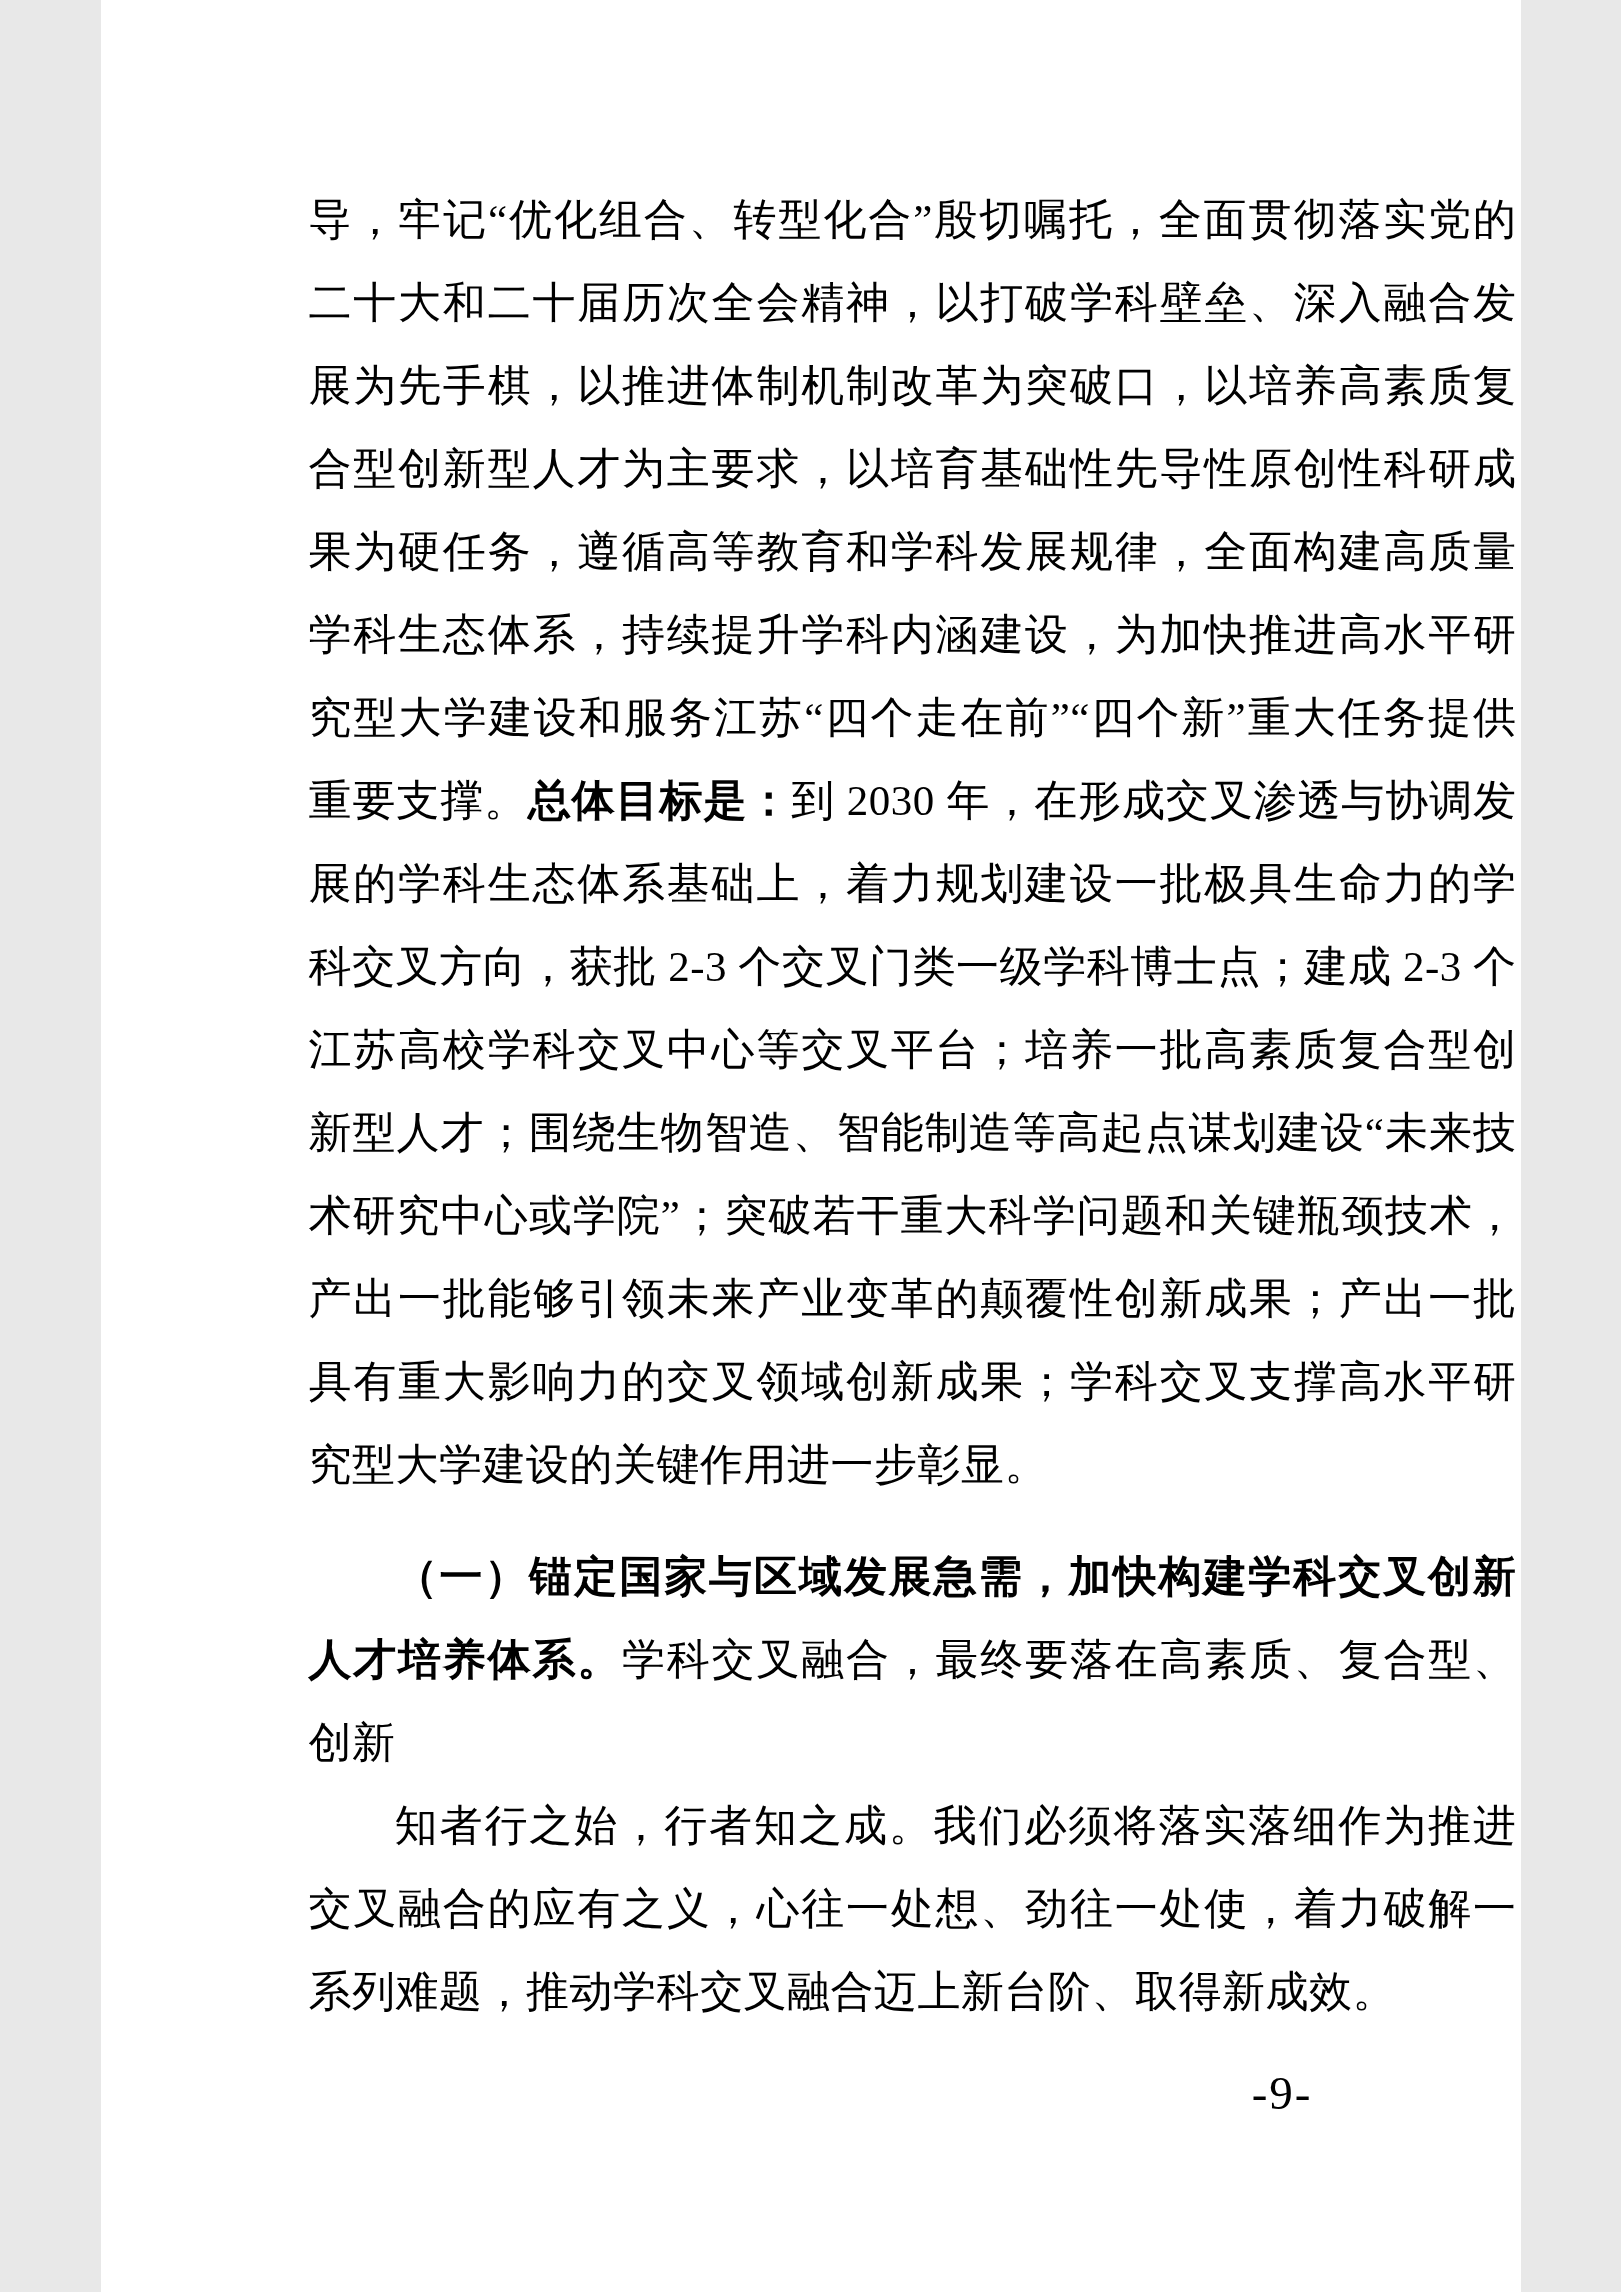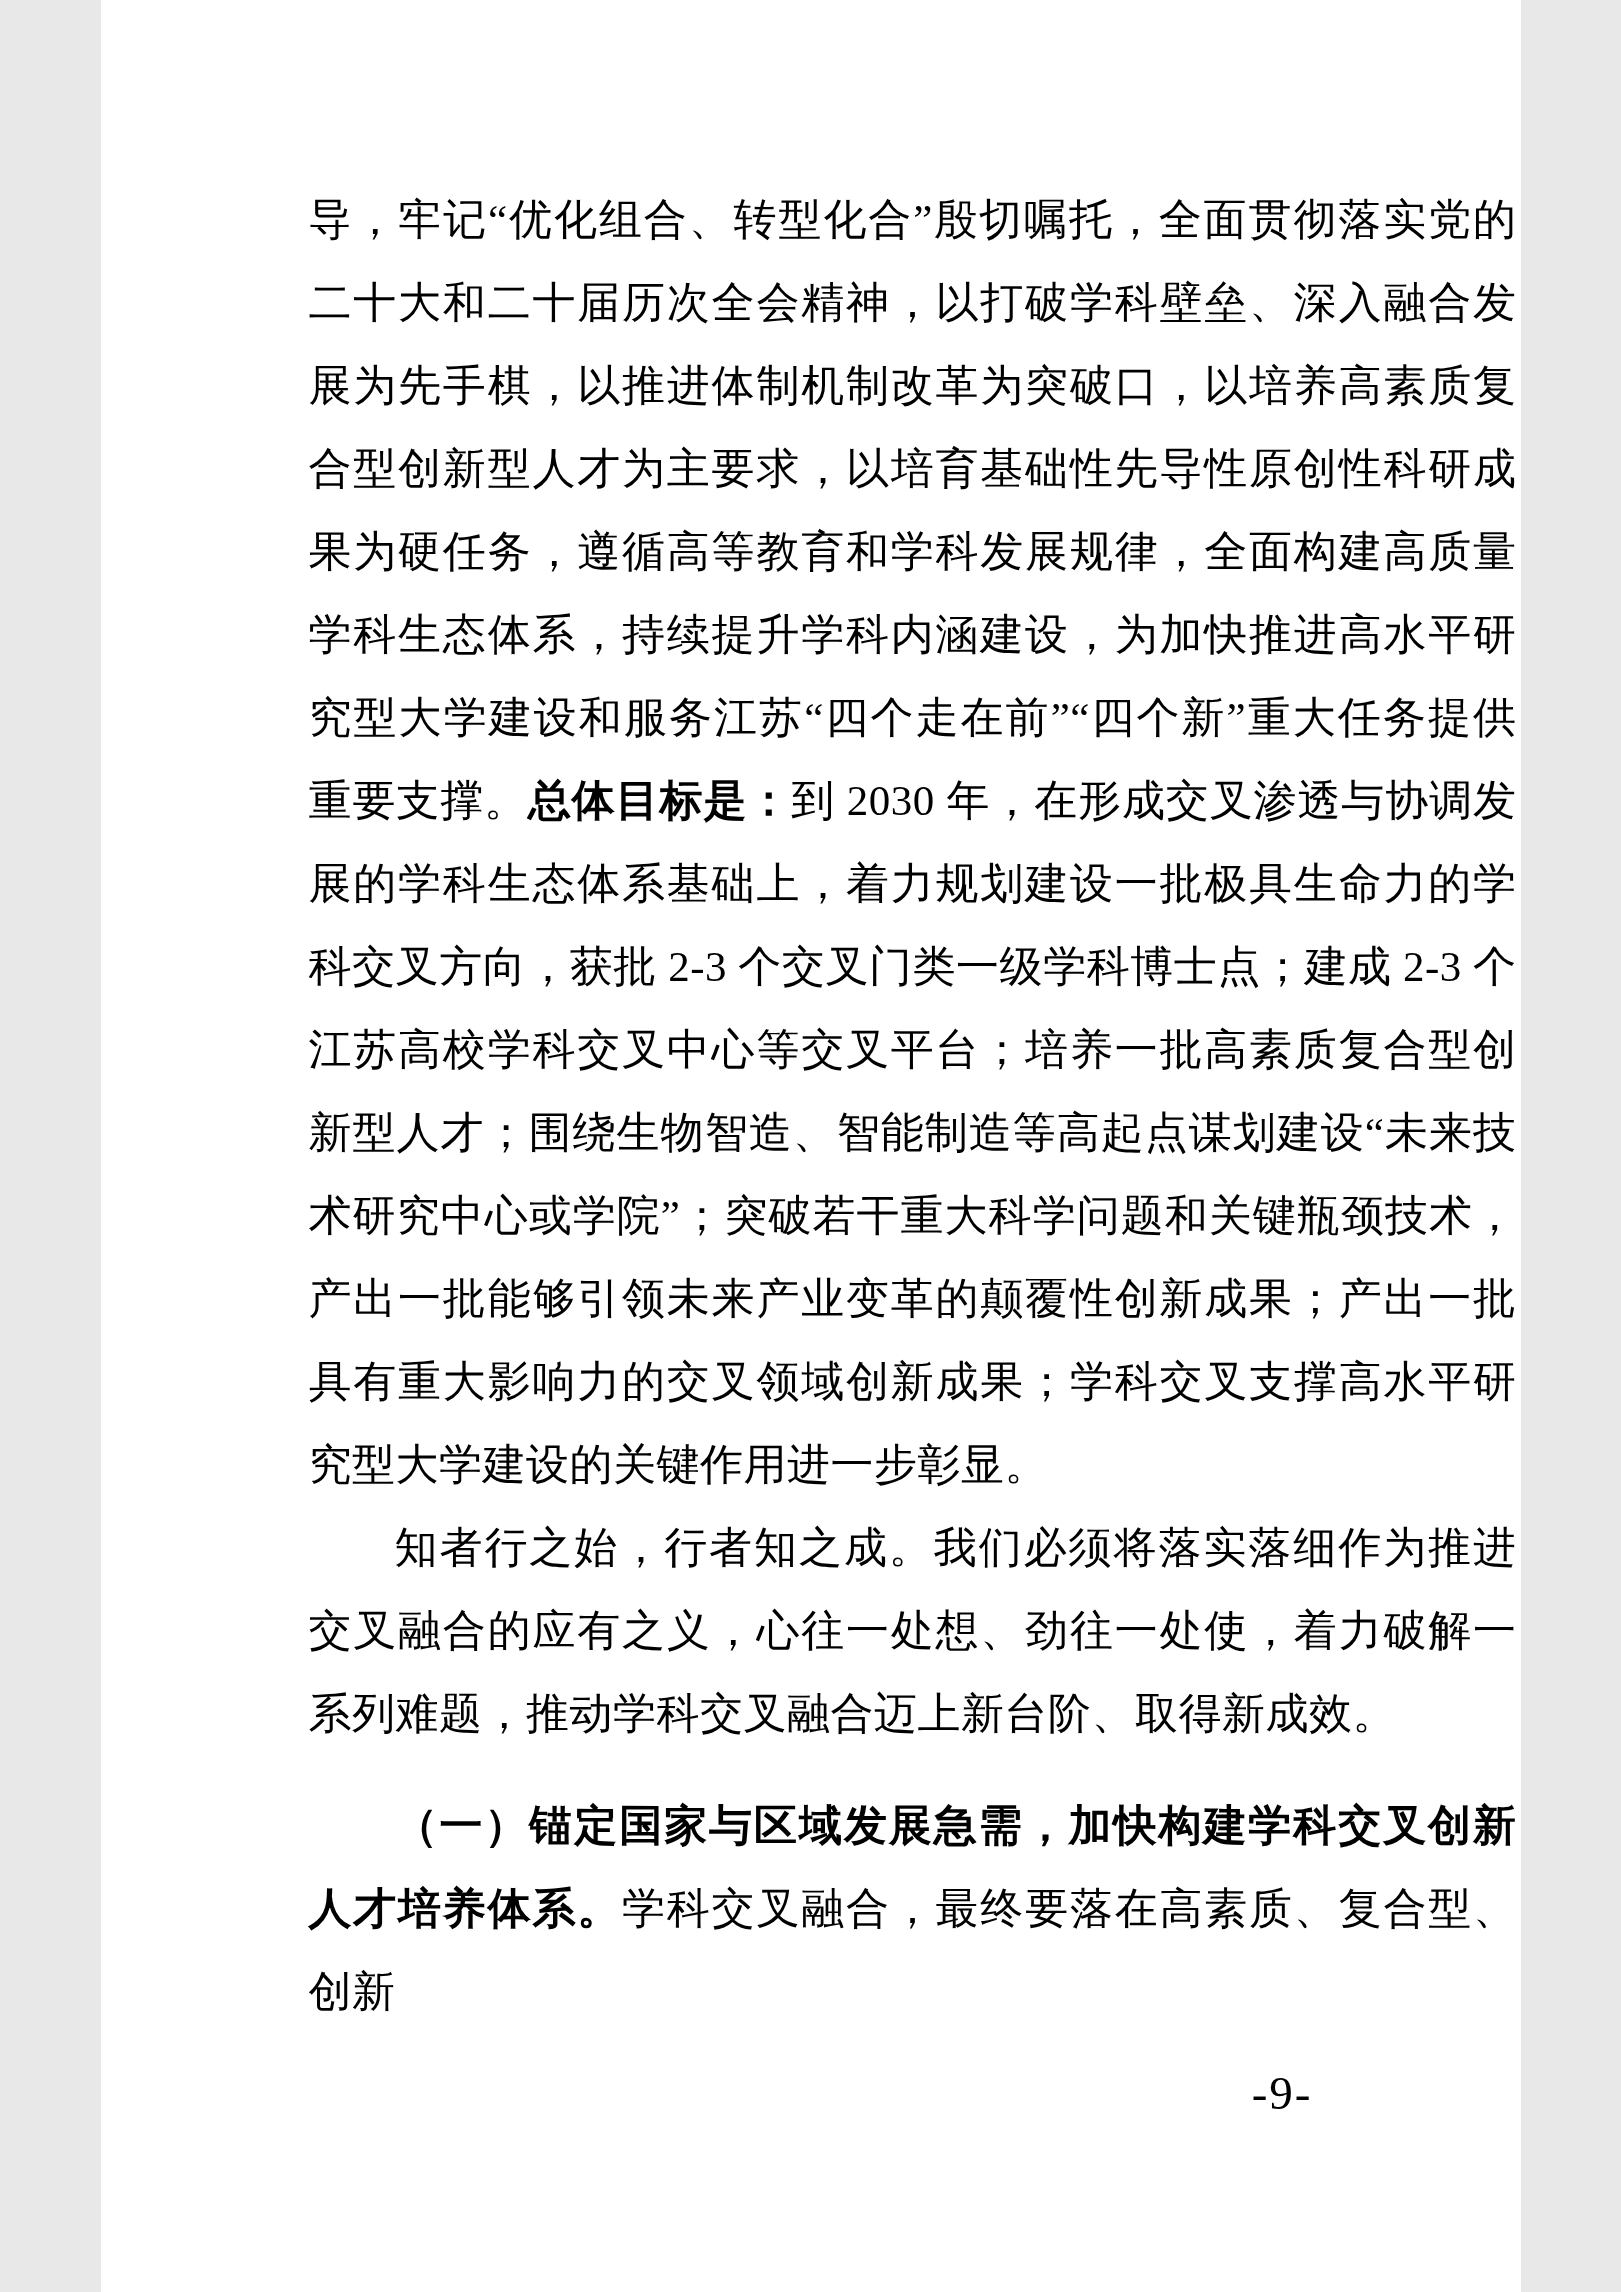--- a/index.html
+++ b/index.html
@@ -64,18 +64,18 @@
     font-family: "Liberation Serif", serif;
     color: #000000;
   }
 </style>
 </head>
 <body>
 
 <div class="page">
   <div class="content">
       <p><span class="seg-regular">导，牢记“优化组合、转型化合”殷切嘱托，全面贯彻落实党的二十大和二十届历次全会精神，以打破学科壁垒、深入融合发展为先手棋，以推进体制机制改革为突破口，以培养高素质复合型创新型人才为主要求，以培育基础性先导性原创性科研成果为硬任务，遵循高等教育和学科发展规律，全面构建高质量学科生态体系，持续提升学科内涵建设，为加快推进高水平研究型大学建设和服务江苏“四个走在前”“四个新”重大任务提供重要支撑。</span><span class="seg-bold">总体目标是：</span><span class="seg-regular">到 2030 年，在形成交叉渗透与协调发展的学科生态体系基础上，着力规划建设一批极具生命力的学科交叉方向，获批 2-3 个交叉门类一级学科博士点；建成 2-3 个江苏高校学科交叉中心等交叉平台；培养一批高素质复合型创新型人才；围绕生物智造、智能制造等高起点谋划建设“未来技术研究中心或学院”；突破若干重大科学问题和关键瓶颈技术，产出一批能够引领未来产业变革的颠覆性创新成果；产出一批具有重大影响力的交叉领域创新成果；学科交叉支撑高水平研究型大学建设的关键作用进一步彰显。</span></p>
+      <p class="indent gap-before"><span class="seg-lead">（一）锚定国家与区域发展急需，加快构建学科交叉创新人才培养体系。</span><span class="seg-regular">学科交叉融合，最终要落在高素质、复合型、创新</span></p>
       <p class="indent"><span class="seg-regular">知者行之始，行者知之成。我们必须将落实落细作为推进交叉融合的应有之义，心往一处想、劲往一处使，着力破解一系列难题，推动学科交叉融合迈上新台阶、取得新成效。</span></p>
-      <p class="indent gap-before"><span class="seg-lead">（一）锚定国家与区域发展急需，加快构建学科交叉创新人才培养体系。</span><span class="seg-regular">学科交叉融合，最终要落在高素质、复合型、创新</span></p>
     </div>
   <div class="page-number">-9-</div>
 </div>
 
 
 </body></html>

